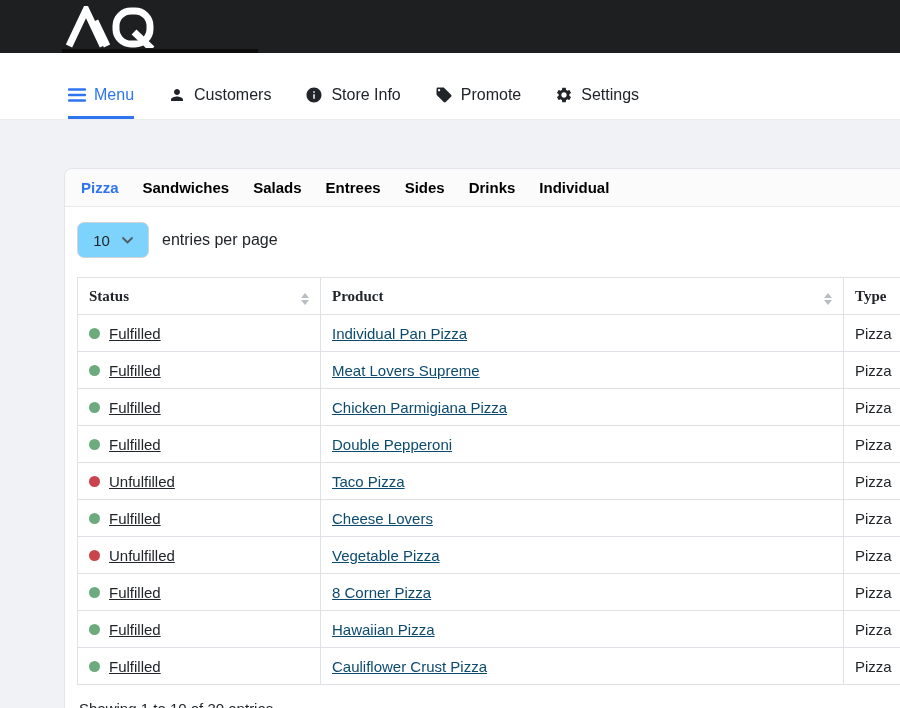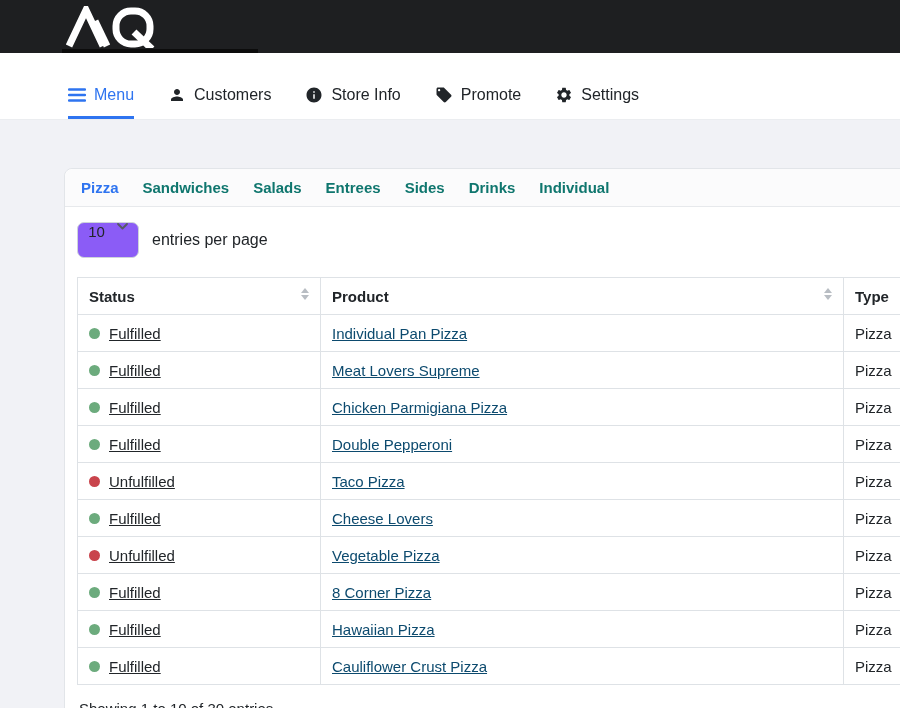--- a/index.html
+++ b/index.html
@@ -18,35 +18,35 @@
               border-bottom:3px solid transparent; padding-top:20px; cursor:pointer; white-space:nowrap; }
   .nav-item svg { flex:0 0 auto; }
   .nav-item.active { color:#2e74f0; border-bottom-color:#2e74f0; }
 
   
   .main { position:relative; height:588px; overflow:hidden; }
   .card { position:absolute; left:64px; top:48px; width:960px; height:640px;
           background:#ffffff; border:1px solid #e2e5e9; border-radius:8px 8px 0 0; }
   .card-header { background:#fbfbfc; border-bottom:1px solid #e7e9ec; border-radius:8px 8px 0 0;
                  padding:10px 16px; display:flex; gap:24px; align-items:center; }
-  .tab { font-size:15px; font-weight:bold; color:#0f766e; cursor:pointer; white-space:nowrap; }
+  .tab { font-size:15px; font-weight:bold; color:#000000; cursor:pointer; white-space:nowrap; }
   .tab.active { color:#2e74f0; }
   .card-body { padding:15px 12px; }
 
   .controls { display:flex; align-items:center; gap:13px; }
-  .select-box { width:62px; height:36px; border:1px solid #ced4da; border-radius:7px; background:#8b5cf6;
-                display:flex; align-items:flex-start; justify-content:center; gap:12px;
+  .select-box { width:72px; height:36px; border:1px solid #ced4da; border-radius:7px; background:#7dd3fc;
+                display:flex; align-items:center; justify-content:center; gap:12px;
                 font-size:15px; color:#212529; cursor:pointer; }
 
   table.menu-table { border-collapse:collapse; margin-top:19px; table-layout:fixed; }
   .menu-table th, .menu-table td { border:1px solid #dee2e6; padding:8px 11px; font-size:15px;
                                    text-align:left; vertical-align:middle; height:37px; }
   .menu-table th { font-weight:bold; color:#212529; }
   .col-status { width:243px; } .col-product { width:523px; } .col-type { width:160px; }
-  .th-inner { display:flex; align-items:flex-start; justify-content:space-between; }
+  .th-inner { display:flex; align-items:flex-end; justify-content:space-between;font-family:Liberation Serif, serif; }
   .sort-icon { display:inline-flex; flex-direction:column; gap:2px; align-items:center; }
 
   .status-cell { display:flex; align-items:center; gap:9px;text-decoration:underline; }
   .dot { width:11px; height:11px; border-radius:50%; background:#9aa0a6; flex:0 0 auto; }
   .dot[data-status="fulfilled"] { background:#6cab7d; }
   .dot[data-status="unfulfilled"] { background:#c9444c; }
 
   a.product-link { color:#0c4a6e; text-decoration:underline; cursor:pointer; }
 
   .summary { margin-top:15px; padding-left:2px; font-size:15px; color:#212529; }

